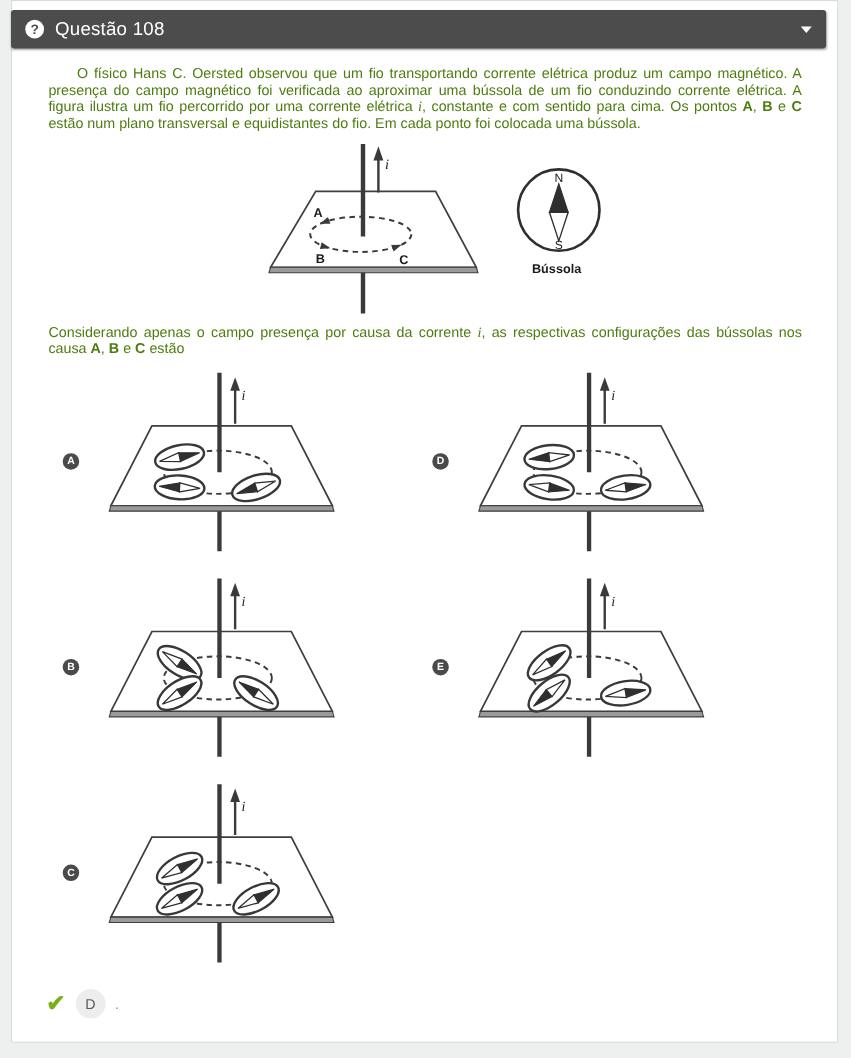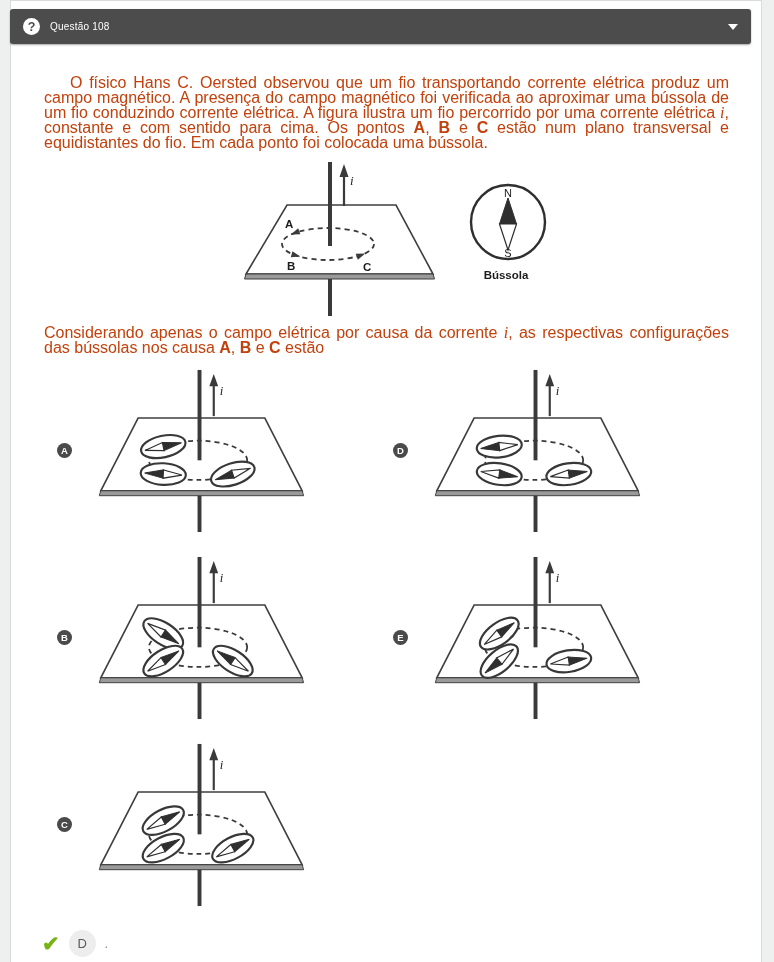--- a/index.html
+++ b/index.html
@@ -5,25 +5,25 @@
   html,body{margin:0;padding:0;background:#eef0ef;font-family:"Liberation Sans",sans-serif;}
   .page{width:774px;height:962px;background:#eef0ef;overflow:hidden;}
   .panel{margin-left:10px;width:752px;min-height:948px;background:#ffffff;
          border:1px solid #d9dbdb;box-sizing:border-box;}
   
   .qheader{margin:8px 10px 0 -1px;height:35px;background:#4c4c4c;border-radius:3px;
            display:flex;align-items:center;padding:0 13px;gap:10px;
            box-shadow:0 1px 2px rgba(0,0,0,.35);cursor:pointer;}
   .qicon{width:17px;height:17px;border-radius:50%;background:#ffffff;color:#4c4c4c;
          font-weight:bold;font-size:12.5px;display:flex;align-items:center;justify-content:center;flex:0 0 auto;}
-  .qtitle{color:#ffffff;font-size:10px;letter-spacing:.2px;}
+  .qtitle{color:#ffffff;font-size:17px;letter-spacing:.2px;}
   .caret{margin-left:auto;width:0;height:0;border-left:5px solid transparent;
          border-right:5px solid transparent;border-top:6px solid #ffffff;}
   
-  .qtext{margin:31px 32px 0 33px;font-size:16px;line-height:15px;color:#c2410c;
+  .qtext{margin:15px 32px 0 33px;font-size:13px;line-height:15px;color:#4d7c0f;
          text-align:justify;}
   .qtext.first{text-indent:26px;}
   .qtext .it{font-style:italic;font-family:"Liberation Serif",serif;}
   .qtext .bd{font-weight:bold;}
   .qtext2{margin-top:7px;}
   
   .mainfig{margin:8px 0 0 212px;}
   svg{display:block;}
   .plane{fill:#ffffff;stroke:#3f3f3f;stroke-width:1.6;}
   .plane-edge{fill:#9a9a9a;stroke:#3f3f3f;stroke-width:1;}
@@ -95,21 +95,21 @@
           <circle class="rose-ring" r="37" cx="0" cy="0"></circle>
           <polygon class="needle-dark" points="0,-24 8.5,2 -8.5,2"></polygon>
           <polygon class="needle-light" points="0,28 8.5,2 -8.5,2"></polygon>
           <text class="rose-label" x="0" y="-25.5">N</text>
           <text class="rose-label" x="0" y="35">S</text>
           <text class="caption" x="-2" y="57">Bússola</text>
         </g>
       </svg>
     </div>
 
-    <p class="qtext qtext2"><span>Considerando apenas o campo elétrica por causa da corrente </span><span class="it">i</span><span>, as respectivas configurações das bússolas nos causa </span><span class="bd">A</span><span>, </span><span class="bd">B</span><span> e </span><span class="bd">C</span><span> estão</span></p>
+    <p class="qtext qtext2"><span>Considerando apenas o campo presença por causa da corrente </span><span class="it">i</span><span>, as respectivas configurações das bússolas nos causa </span><span class="bd">A</span><span>, </span><span class="bd">B</span><span> e </span><span class="bd">C</span><span> estão</span></p>
 
     <div class="options">
 
       <div class="opt-cell" style="padding-left:10px;">
         <span class="badge">A</span>
         <svg class="opt-svg" viewBox="0 0 240 170">
           <g>
             <polygon class="plane" points="57,52 186,52 224,126 19,126"></polygon>
             <polygon class="plane-edge" points="19,126 224,126 225.5,131 17.5,131"></polygon>
           </g>

